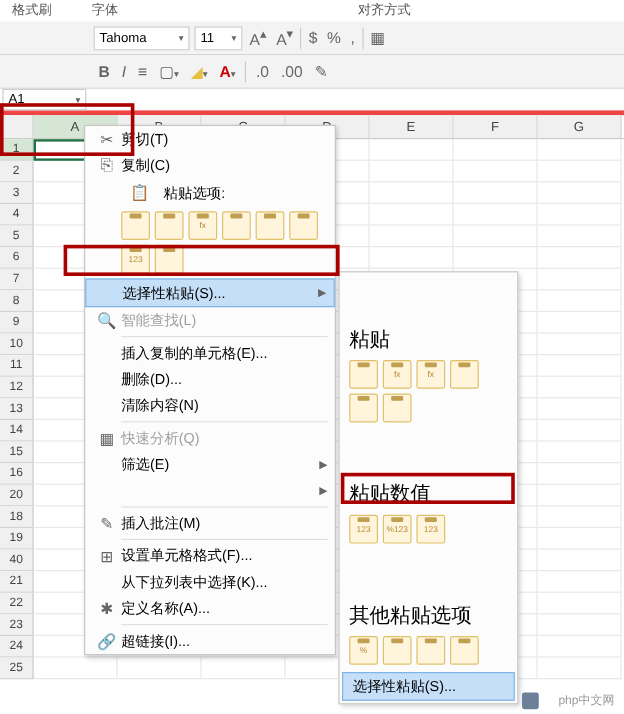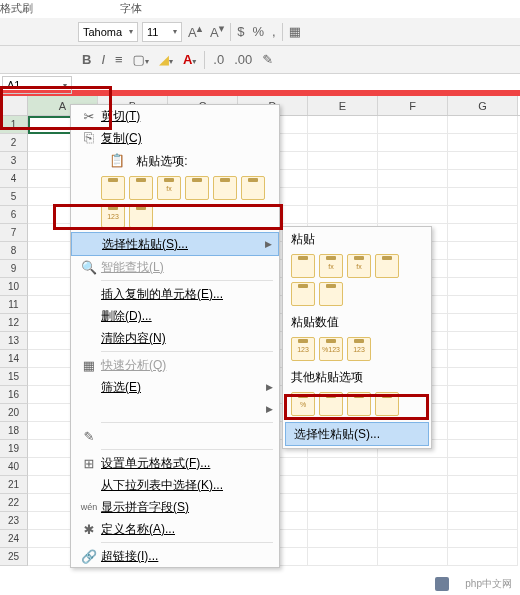--- a/index.html
+++ b/index.html
@@ -2,27 +2,27 @@
 <html><head>
   <meta charset="utf-8">
   <style>
     * { margin: 0; padding: 0; box-sizing: border-box; font-family: "Microsoft YaHei", "Segoe UI", Tahoma, sans-serif; }
     body { background: #fff; width: 520px; height: 595px; overflow: hidden; user-select: none; font-size: 11px; }
     .tab-labels { display: flex; justify-content: space-around; font-size: 11px; color: #555; padding: 1px 0 2px; }
     .tab-labels span { flex: 1; text-align: left; }
     
     .ribbon-row { display: flex; align-items: center; padding: 3px 4px; gap: 4px; background: #f3f3f3; border-bottom: 1px solid #d4d4d4; height: 28px; }
     .ribbon-row2 { display: flex; align-items: center; padding: 3px 4px; gap: 6px; background: #f3f3f3; border-bottom: 1px solid #d4d4d4; height: 28px; }
-    .font-name { border: 1px solid #ccc; background: #fff; width: 60px; height: 20px; font-size: 11px; display: flex; align-items: center; padding: 0 4px; justify-content: space-between; }
+    .font-name { border: 1px solid #ccc; background: #fff; width: 80px; height: 20px; font-size: 11px; display: flex; align-items: center; padding: 0 4px; justify-content: space-between; }
     .font-size { border: 1px solid #ccc; background: #fff; width: 40px; height: 20px; font-size: 11px; display: flex; align-items: center; padding: 0 4px; justify-content: space-between; }
     .dd { font-size: 8px; color: #666; }
     .ribbon-btn { color: #666; font-size: 13px; padding: 0 2px; }
     .sep { width: 1px; height: 18px; background: #ccc; }
     
-    .name-box-row { display: flex; border-bottom: 6px solid #ef4444; height: 22px; background: #fff; }
+    .name-box-row { display: flex; border-bottom: 4px solid #ef4444; height: 22px; align-items: center; background: #fff; }
     .name-box { border: 1px solid #ccc; width: 70px; height: 18px; margin: 2px; font-size: 11px; display: flex; align-items: center; padding: 0 4px; justify-content: space-between; }
     
     .grid { position: relative; }
     .col-headers { display: flex; height: 20px; border-bottom: 1px solid #ccc; }
     .corner { width: 28px; border-right: 1px solid #ccc; background: #f0f0f0; }
     .col-h { width: 70px; border-right: 1px solid #d4d4d4; background: #f0f0f0; text-align: center; font-size: 11px; line-height: 20px; color: #444; }
     .col-h.sel { background: #d5e6d5; }
     
     .row { display: flex; height: 18px; }
     .row-h { width: 28px; border-right: 1px solid #ccc; border-bottom: 1px solid #d4d4d4; background: #f0f0f0; text-align: center; font-size: 10px; line-height: 18px; color: #444; }
@@ -34,43 +34,44 @@
     .hl1 { top: 86px; left: 0; width: 112px; height: 44px; }
     .hl2 { top: 204px; left: 53px; width: 230px; height: 26px; }
     .hl3 { top: 394px; left: 284px; width: 145px; height: 26px; }
     
     .ctx-menu { position: absolute; background: #fcfcfc; border: 1px solid #c6c6c6; box-shadow: 2px 2px 4px rgba(0,0,0,0.2); font-size: 12px; }
     .main-menu { top: 104px; left: 70px; width: 210px; }
     .ctx-item { display: flex; align-items: center; height: 22px; padding: 0 16px 0 6px; position: relative; }
     .ctx-item.highlighted { background: #c5dff8; border: 1px solid #7eb4e6; height: 24px; }
     .ctx-item.disabled { color: #a0a0a0; }
     .ctx-icon { width: 24px; display: flex; justify-content: center; color: #666; font-size: 13px; }
-    .ctx-label { flex: 1; text-decoration: underline; }
+    .ctx-label { flex: 1; }
     .ctx-arrow { position: absolute; right: 6px; font-size: 9px; color: #666; }
     .ctx-header { padding: 4px 6px 2px 30px; font-size: 12px; margin-left: 32px; }
     .paste-icons { display: flex; gap: 4px; padding: 4px 6px 4px 30px; flex-wrap: wrap; }
     .picon { width: 24px; height: 24px; border: 1px solid #e0c068; background: #fff5dc; border-radius: 2px; display: flex; flex-direction: column; align-items: center; justify-content: center; font-size: 7px; position: relative; color: #b88830; }
     .picon::before { content: ""; position: absolute; top: 1px; width: 10px; height: 4px; background: #c0a050; border-radius: 1px; }
     .ctx-sep { height: 1px; background: #e0e0e0; margin: 2px 6px 2px 30px; }
     
     .submenu { top: 226px; left: 282px; width: 150px; background: #fcfcfc; border: 1px solid #c6c6c6; box-shadow: 2px 2px 4px rgba(0,0,0,0.2); font-size: 12px; position: absolute; }
-    .submenu-header { padding: 4px 8px 2px; font-size: 12px; }
+    .submenu-header { padding: 4px 8px 2px; font-size: 17px; margin-top: 40px; }
     .sub-icons { display: flex; gap: 4px; padding: 4px 8px; flex-wrap: wrap; }
     .submenu-item { display: flex; align-items: center; height: 24px; padding: 0 8px; }
     .submenu-item.highlighted { background: #c5dff8; border: 1px solid #7eb4e6; margin: 2px; }
     
     .watermark { position: absolute; bottom: 4px; right: 8px; font-size: 10px; color: #999; display: flex; align-items: center; gap: 16px; }
     .wm-logo { width: 14px; height: 14px; background: #6e7f99; border-radius: 2px; }
   </style>
 </head>
 <body>
 
 <div class="tab-labels">
-  <span style="flex:0.3;text-align:left;">格式刷</span>
+  <span style="flex:0.3;text-align:left;padding-left:10px">格式刷</span>
   <span>字体</span>
+  <span>对齐方式</span>
 </div>
 
 <div class="ribbon-row">
   <div style="width:70px"></div>
   <div class="font-name">
     <span>Tahoma</span>
       <span class="dd">▾</span>
   </div>
   <div class="font-size">
     <span>11</span>
@@ -427,33 +428,30 @@
     <span class="ctx-label">筛选(E)</span>
     <span class="ctx-arrow">▶</span>
   </div>
   <div class="ctx-item">
     <span class="ctx-icon"></span>
     <span class="ctx-arrow">▶</span>
   </div>
   <div class="ctx-sep"></div>
   <div class="ctx-item">
     <span class="ctx-icon">✎</span>
+    <span class="ctx-label">插入批注(M)</span>
   </div>
   <div class="ctx-sep"></div>
   <div class="ctx-item">
     <span class="ctx-icon">⊞</span>
     <span class="ctx-label">设置单元格格式(F)...</span>
   </div>
   <div class="ctx-item">
     <span class="ctx-icon"></span>
     <span class="ctx-label">从下拉列表中选择(K)...</span>
-  </div>
-  <div class="ctx-item">
-    <span class="ctx-icon" style="font-size:9px">wén</span>
-    <span class="ctx-label">显示拼音字段(S)</span>
   </div>
   <div class="ctx-item">
     <span class="ctx-icon">✱</span>
     <span class="ctx-label">定义名称(A)...</span>
   </div>
   <div class="ctx-sep"></div>
   <div class="ctx-item">
     <span class="ctx-icon">🔗</span>
     <span class="ctx-label">超链接(I)...</span>
   </div>

